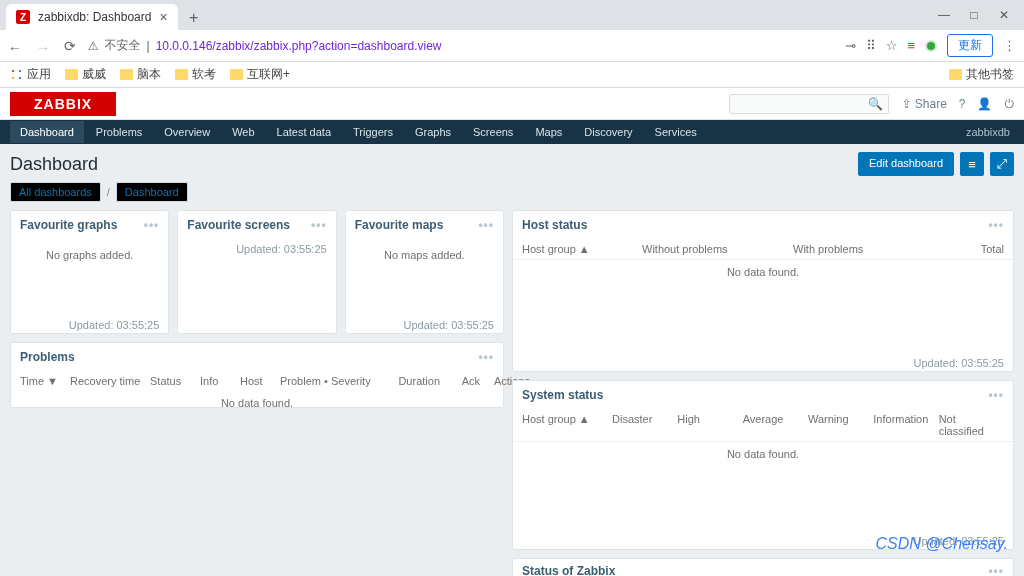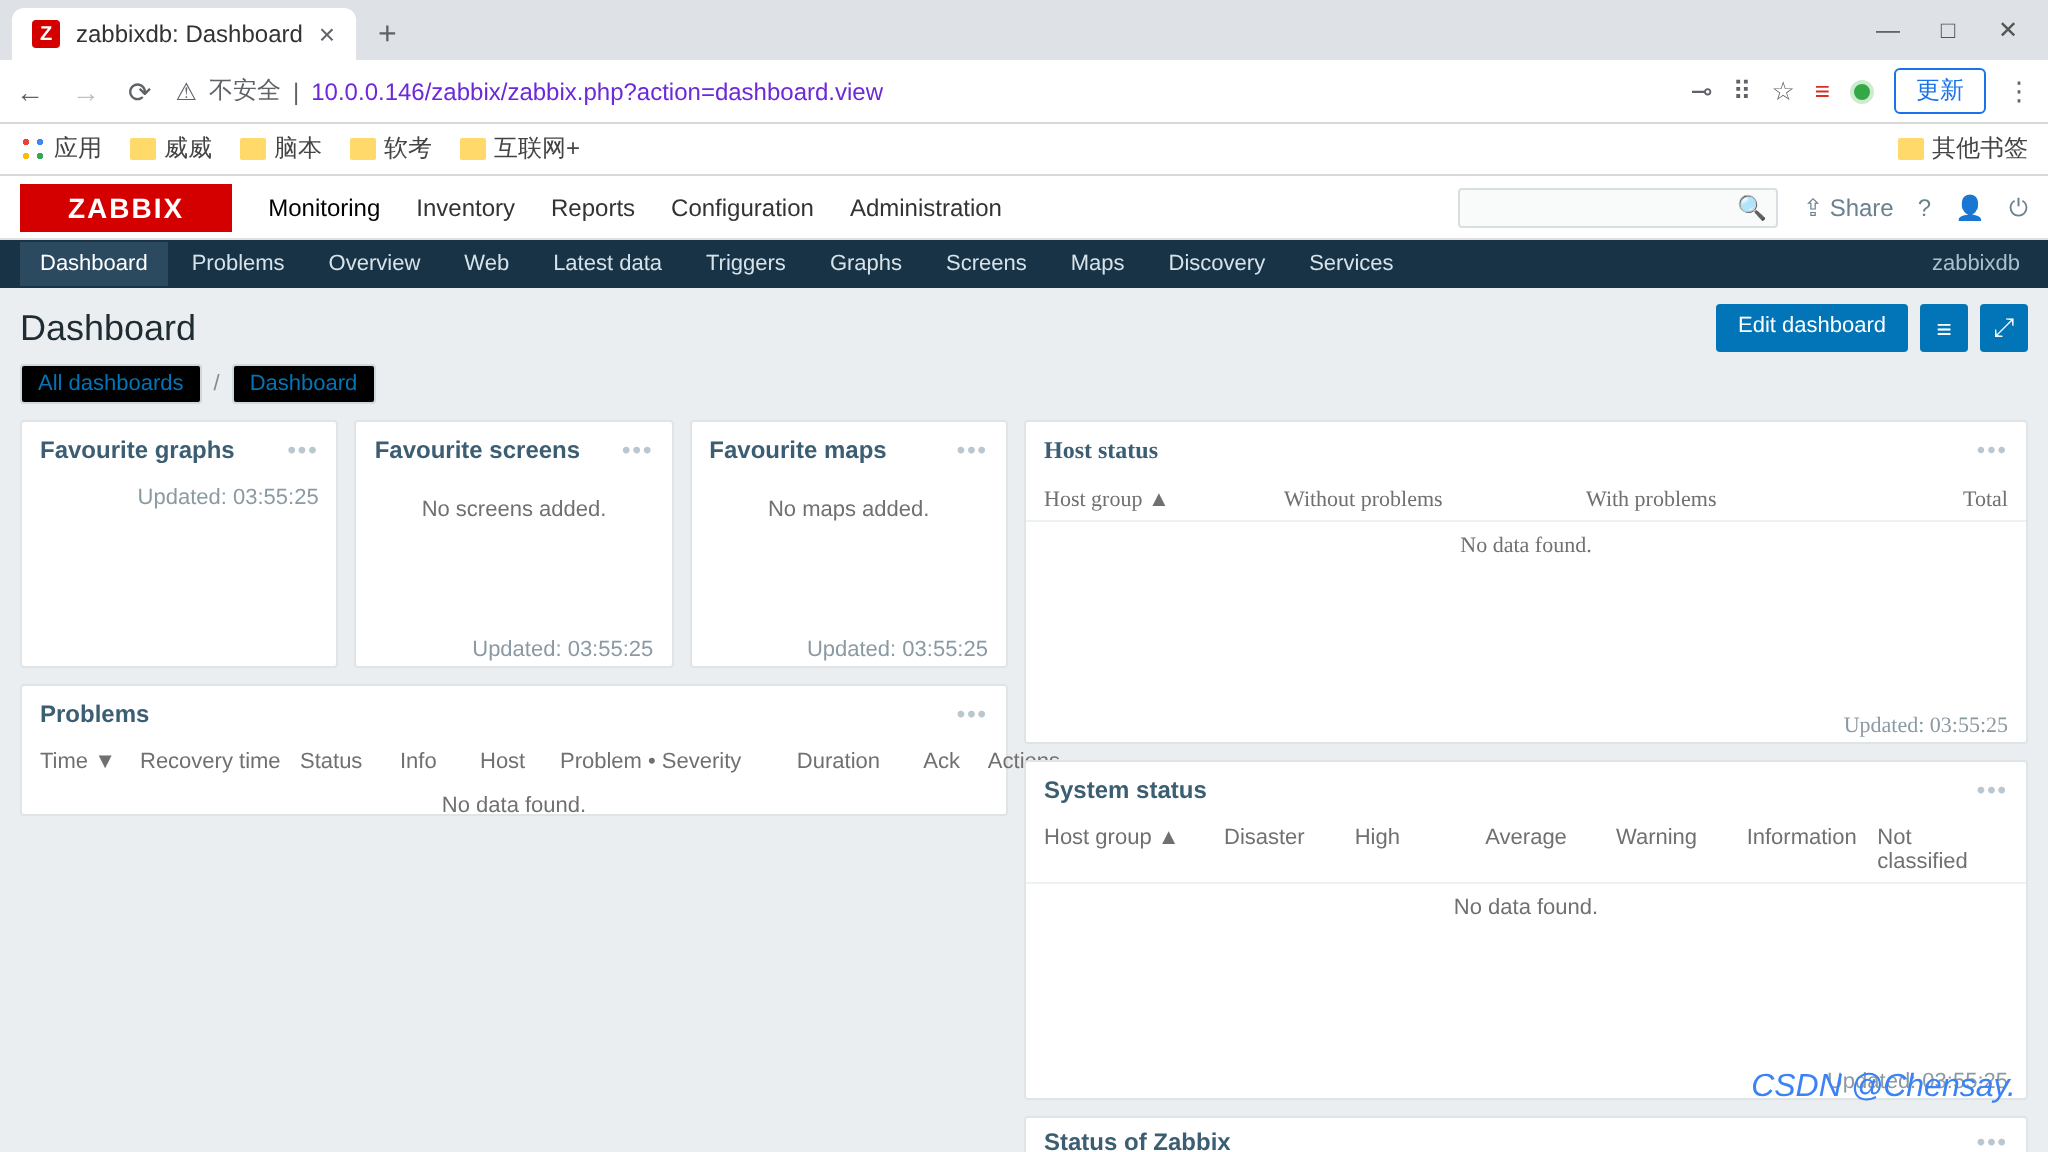--- a/index.html
+++ b/index.html
@@ -81,21 +81,21 @@
   .problems-head span{flex:1;}
   .problems-head span:nth-child(1){flex:0 0 50px;}
   .problems-head span:nth-child(2){flex:0 0 80px;}
   .problems-head span:nth-child(3){flex:0 0 50px;}
   .problems-head span:nth-child(4){flex:0 0 40px;}
   .problems-head span:nth-child(5){flex:0 0 40px;}
   .problems-head span:nth-child(6){flex:0 0 100px;}
   .problems-head span:nth-child(7){flex:0 0 60px;text-align:right;}
   .problems-head span:nth-child(8){flex:0 0 40px;text-align:right;}
   .problems-head span:nth-child(9){flex:0 0 50px;text-align:right;}
-  .host-widget{height:162px;font-family:Liberation Serif, serif;}
+  .host-widget{height:162px;}
   .host-head{display:flex;padding:4px 9px;color:var(--gray);font-size:11px;border-bottom:1px solid #eef1f3;}
   .host-head span:nth-child(1){flex:0 0 120px;}
   .host-head span:nth-child(2){flex:1;text-align:left;}
   .host-head span:nth-child(3){flex:1;text-align:left;}
   .host-head span:nth-child(4){flex:0 0 60px;text-align:right;}
   .sys-widget{height:170px;}
   .sys-head{display:flex;padding:4px 9px;color:var(--gray);font-size:11px;border-bottom:1px solid #eef1f3;}
   .sys-head span{flex:1;}
   .sys-head span:first-child{flex:0 0 90px;}
   .zstat-widget{height:22px;}
@@ -164,27 +164,20 @@
       <span>互联网+</span>
     </span>
   <span class="bm bm-right">
       <span class="folder"></span>
       <span>其他书签</span>
     </span>
 </div>
 
 <div class="z-header">
   <span class="z-logo">ZABBIX</span>
-  <nav class="main-nav">
-    <span class="active">Monitoring</span>
-    <span>Inventory</span>
-    <span>Reports</span>
-    <span>Configuration</span>
-    <span>Administration</span>
-  </nav>
   <div class="z-header-right">
     <span class="z-search">
         <span>🔍</span>
       </span>
     <span>⇪ <span>Share</span></span>
     <span>?</span>
     <span>👤</span>
     <span>⏻</span>
   </div>
 </div>
@@ -220,29 +213,29 @@
   </div>
 
   <div class="grid">
     <div class="col-left">
       <div class="row3">
         <div class="widget fav-widget">
           <div class="w-head">
               <span>Favourite graphs</span>
               <span class="w-dots">•••</span>
             </div>
+          <div class="w-body">
+              <div class="center-msg">No graphs added.</div>
+            </div>
           <div class="w-foot">Updated: 03:55:25</div>
         </div>
         <div class="widget fav-widget">
           <div class="w-head">
               <span>Favourite screens</span>
               <span class="w-dots">•••</span>
-            </div>
-          <div class="w-body">
-              <div class="center-msg">No screens added.</div>
             </div>
           <div class="w-foot">Updated: 03:55:25</div>
         </div>
         <div class="widget fav-widget">
           <div class="w-head">
               <span>Favourite maps</span>
               <span class="w-dots">•••</span>
             </div>
           <div class="w-body">
               <div class="center-msg">No maps added.</div>

